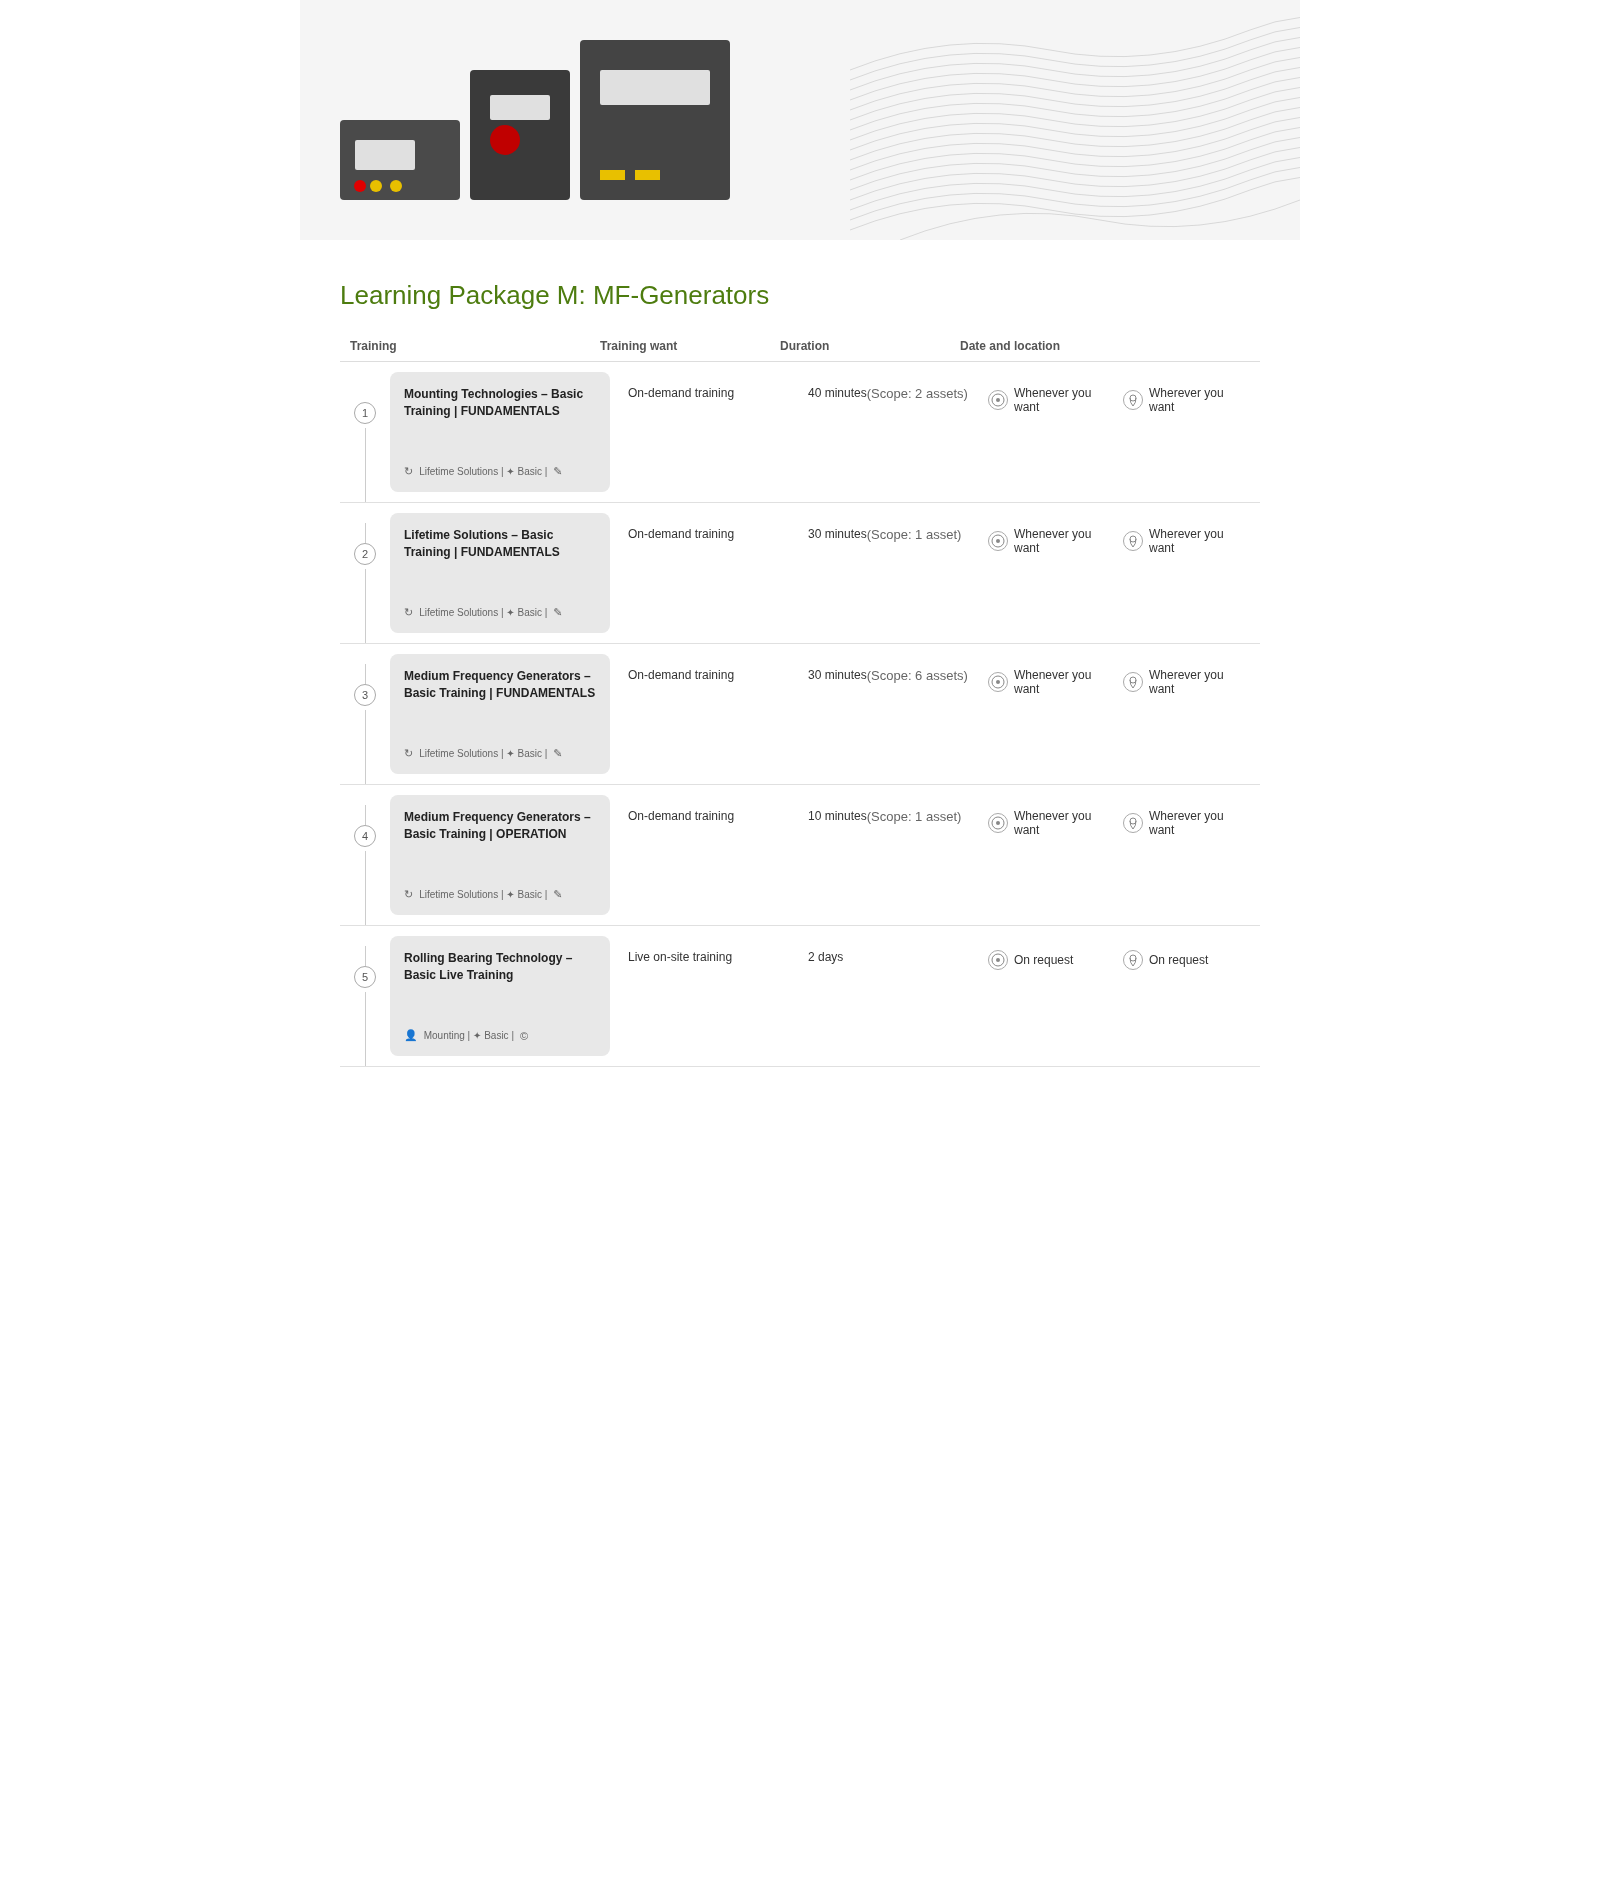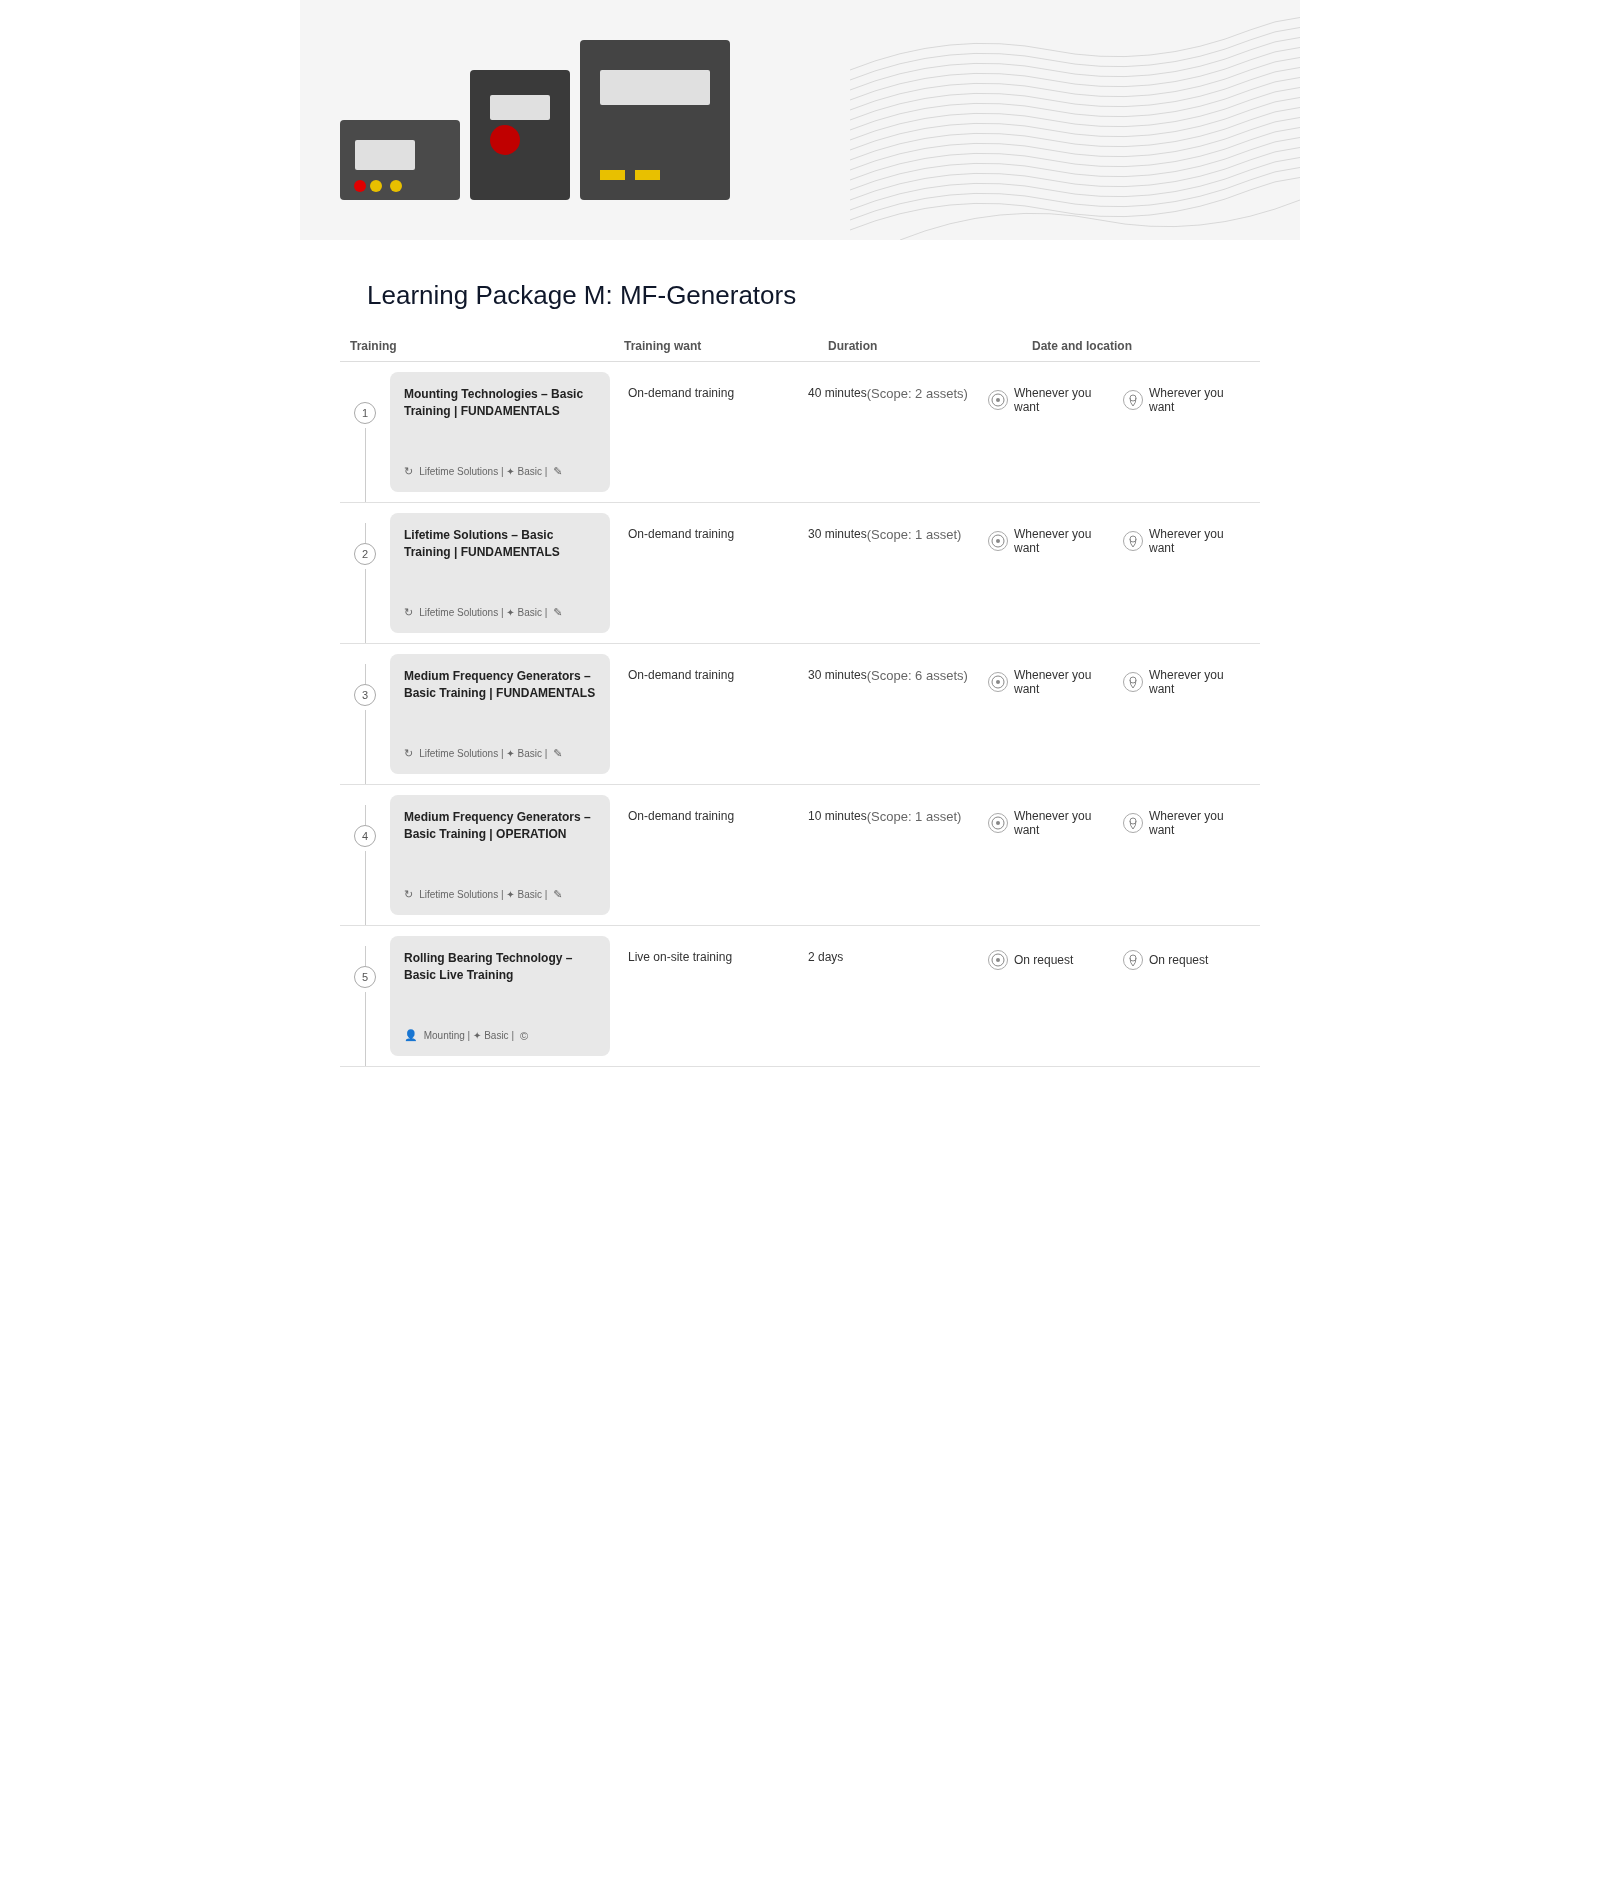--- a/index.html
+++ b/index.html
@@ -110,38 +110,36 @@
       box-shadow: 35px 0 0 #e8c000;
     }
 
     
     .page-title-section {
       padding: 40px 40px 20px 40px;
     }
     .page-title {
       font-size: 26px;
       font-weight: 400;
-      color: #0f172a;
-      margin-left: 27px;
+      color: #4d7c0f;
     }
 
     
     .table-section {
       padding: 0 40px 40px 40px;
     }
     .table-header {
       display: grid;
       grid-template-columns: 250px 180px 180px 1fr 1fr;
       padding: 8px 10px;
       font-size: 12px;
       color: #555;
       font-weight: 600;
       border-bottom: 1px solid #ddd;
       margin-bottom: 0;
-      gap: 24px;
     }
     .training-rows {
       position: relative;
     }
     .training-row-wrapper {
       display: flex;
       align-items: stretch;
       margin-bottom: 0;
       border-bottom: 1px solid #e0e0e0;
     }

